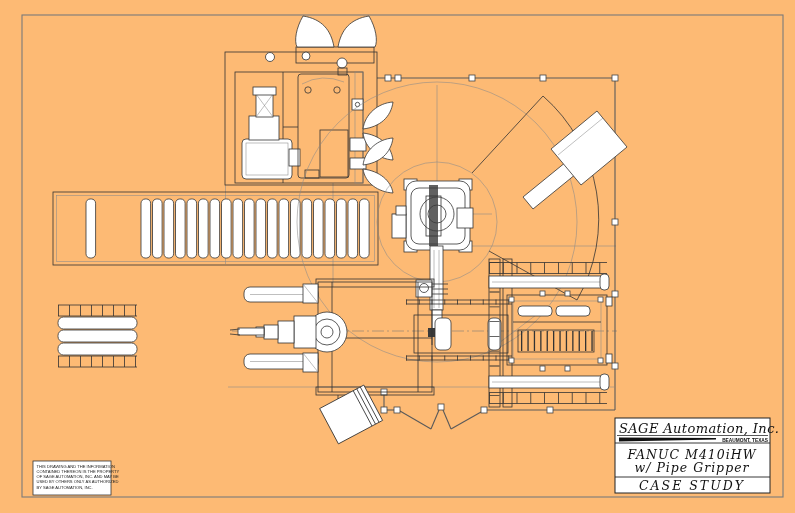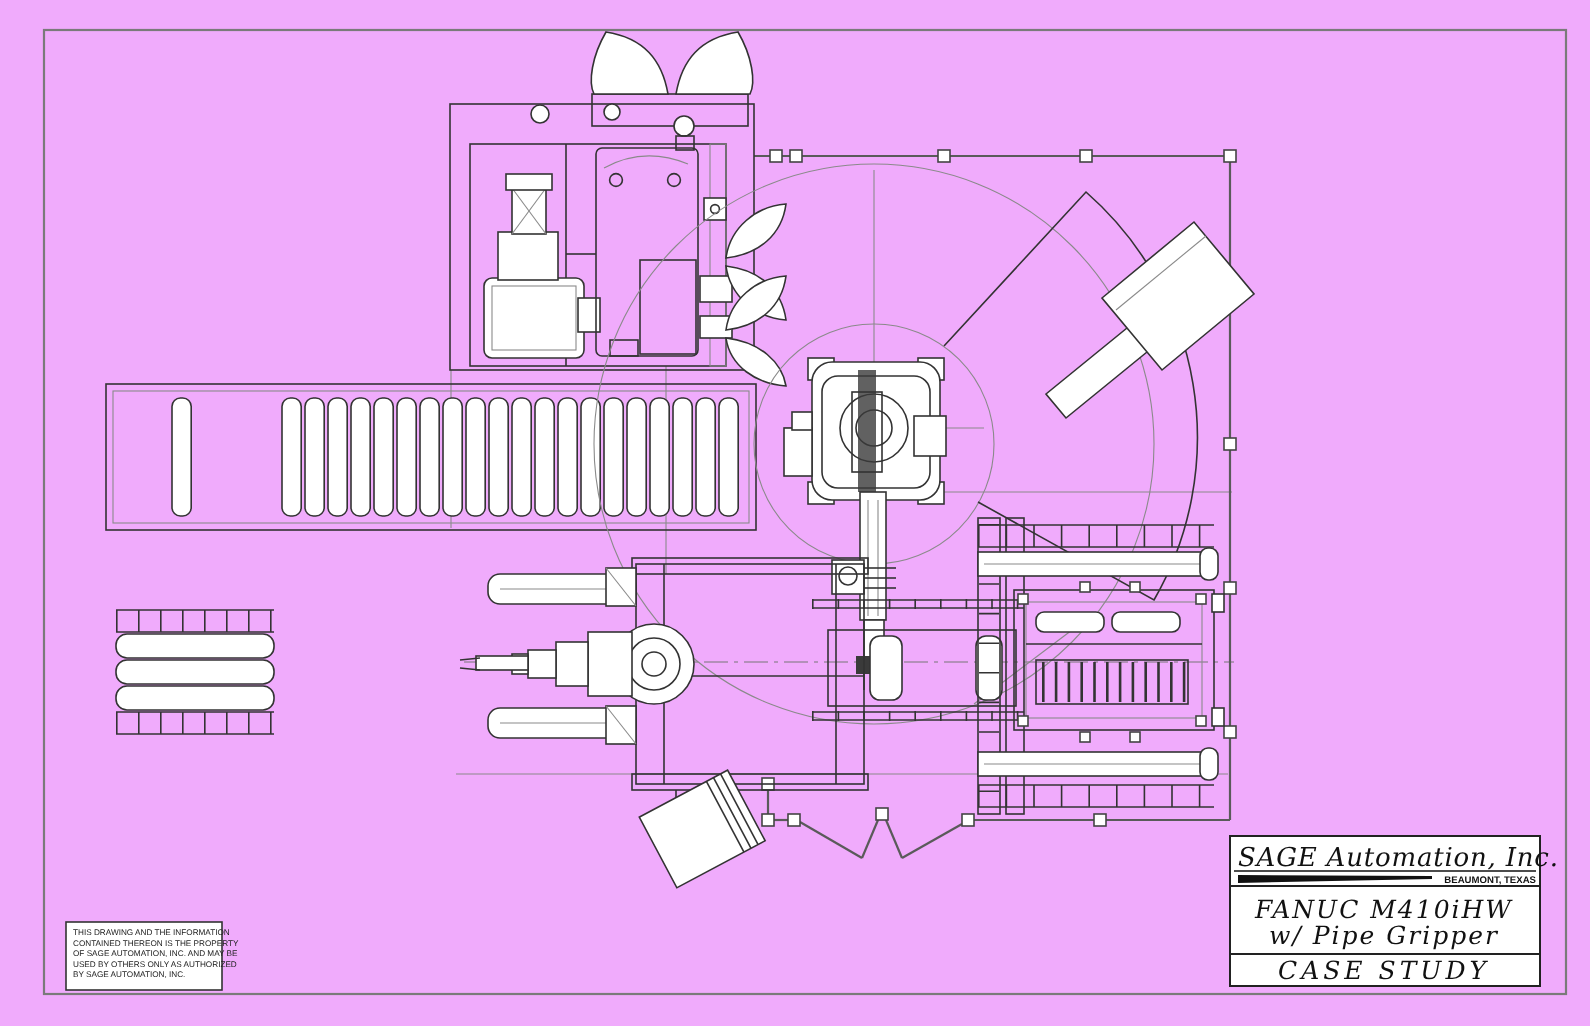--- a/index.html
+++ b/index.html
@@ -1,16 +1,16 @@
 <!DOCTYPE html>
 <html><head>
 <meta charset="utf-8">
 <style>
   html,body{margin:0;padding:0;background:#fff;}
-  .page{position:relative;width:795px;height:513px;background:#f0abfc;overflow:hidden;
+  .page{position:relative;width:795px;height:513px;background:#fdba74;overflow:hidden;
         font-family:"Liberation Sans",sans-serif;}
   svg{position:absolute;left:0;top:0;}
   .ln   {fill:none;stroke:#333;stroke-width:0.8;}
   .lnw  {fill:#fff;stroke:#333;stroke-width:0.8;}
   .thin {fill:none;stroke:#8a8a8a;stroke-width:0.55;}
   .cline{fill:none;stroke:#777;stroke-width:0.55;stroke-dasharray:12 3 2 3;}
   .fence{fill:none;stroke:#5a5a5a;stroke-width:1.1;}
   .post {fill:#fff;stroke:#444;stroke-width:0.8;}
   .tickrow{stroke:#333;fill:none;}
   .dark {fill:#3a3a3a;stroke:none;}

